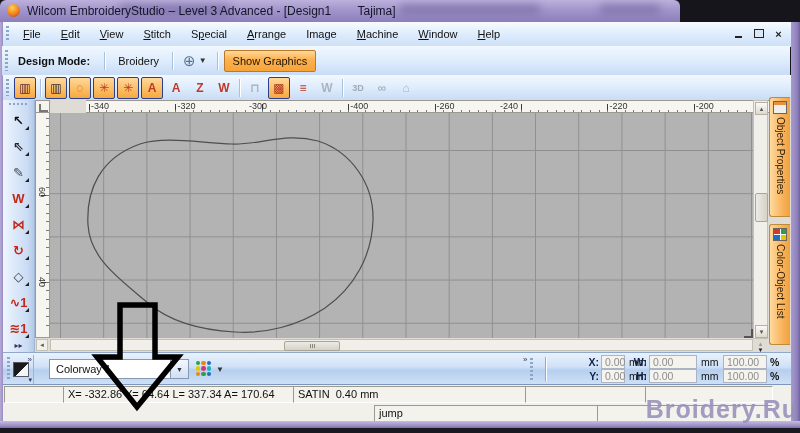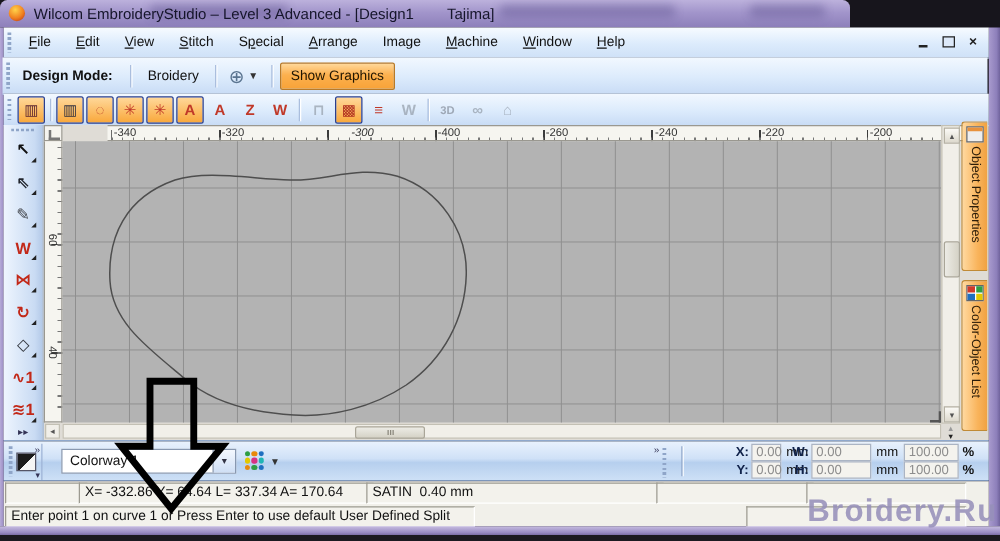--- a/index.html
+++ b/index.html
@@ -290,24 +290,24 @@
     </span>
   <span id="palette-overflow">▸▸</span>
 </div>
 
 <div id="corner-box" class="abs">
     <i></i>
   </div>
 <div id="h-ruler" class="abs">
     <span class="hlab" style="left: 5px;">-340</span>
     <span class="hlab" style="left: 91.4px;">-320</span>
-    <span class="hlab" style="left: 195px; font-style: italic;">-300</span>
+    <span class="hlab" style="left: 163px;">-300</span>
     <span class="hlab" style="left: 264.2px;">-400</span>
     <span class="hlab" style="left: 350.6px;">-260</span>
-    <span class="hlab" style="left: 438px;">-240</span>
+    <span class="hlab" style="left: 414px;">-240</span>
     <span class="hlab" style="left: 523.4px;">-220</span>
     <span class="hlab" style="left: 609.8px;">-200</span>
     <span class="hlab" style="left: 696.2px;">-18</span>
   </div>
 <div id="v-ruler" class="abs">
     <span class="vlab" style="top: 74px;">60</span>
     <span class="vlab" style="top: 164px;">40</span>
   </div>
 
 <div id="canvas" class="abs">
@@ -398,21 +398,21 @@
 </div>
 
 <div id="statusA" class="abs">
   <span class="pane" style="left:1px;width:56px;"></span>
   <span class="pane" style="left:60px;width:226px;">X= -332.86 Y= 64.64 L= 337.34 A= 170.64</span>
   <span class="pane" style="left:290px;width:228px;">SATIN  0.40 mm</span>
   <span class="pane" style="left:522px;width:116px;"></span>
   <span class="pane" style="left:642px;width:118px;"></span>
 </div>
 <div id="statusB" class="abs">
-  <span class="pane" style="left:1px;width:366px;">Enter point 1 on curve 1 or Press Enter to use default User Defined Split</span>
+  <span class="pane" style="left:371px;width:219px;">jump</span>
   <span class="pane" style="left:594px;width:166px;"></span>
 </div>
 
 <div id="bottom-band" class="abs"></div>
 <div id="desktop-strip" class="abs"></div>
 
 <svg id="arrow-overlay" class="abs">
   <polygon fill="none" stroke="#000" stroke-width="5.5" stroke-linejoin="miter" points="120,305 155,305 155,357 178,357 137,407 97,357 120,357"></polygon>
 </svg>
 

